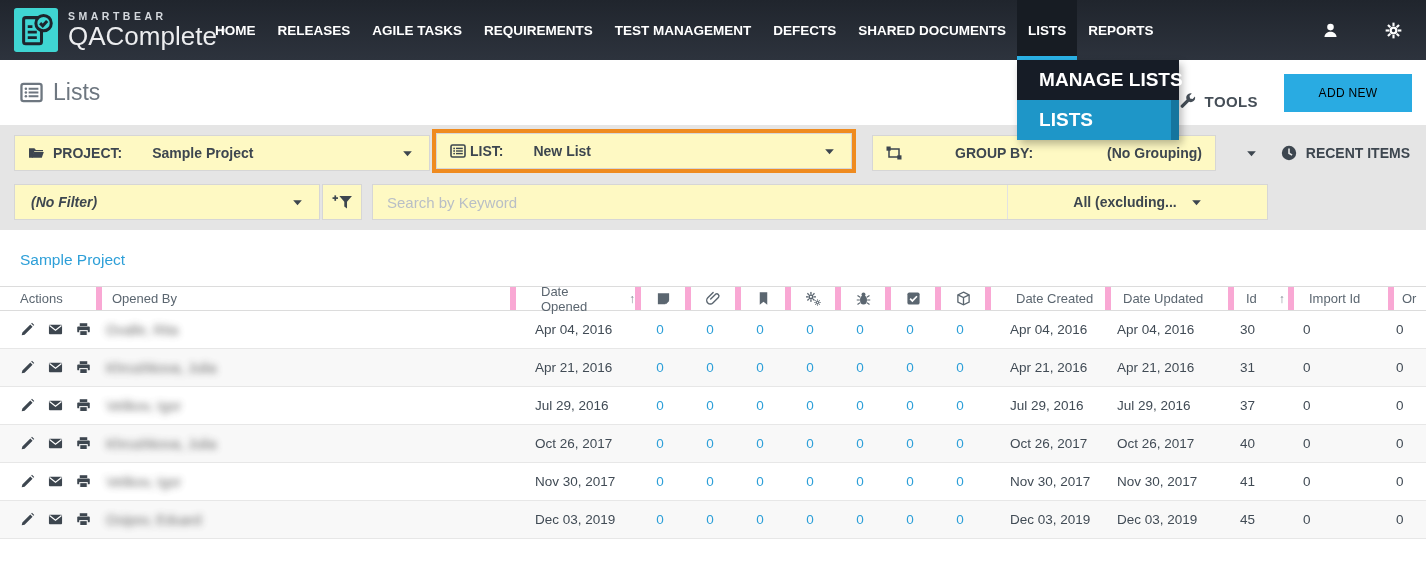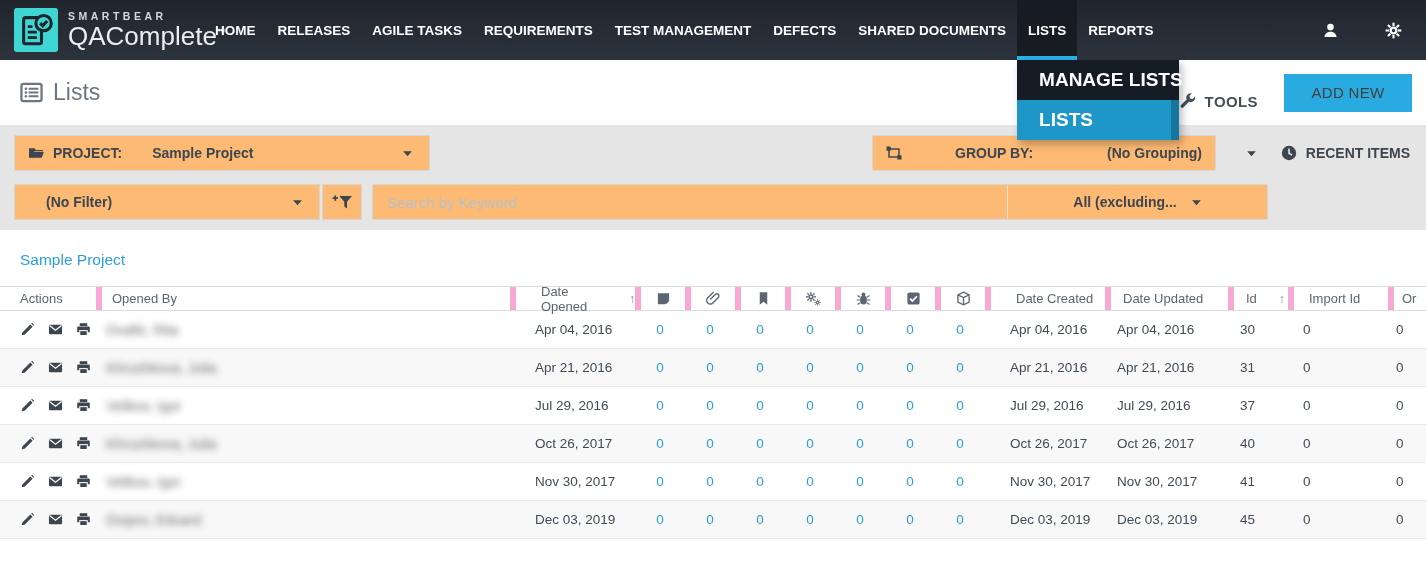--- a/index.html
+++ b/index.html
@@ -30,43 +30,43 @@
   .menu-item.dark { background:#161c26; }
   .menu-item.blue { background:#1e96c8; border-right:8px solid #15759e; }
 
   
   .page-header { height:65px; display:flex; align-items:center; background:#fff; padding:0 14px 0 20px; }
   .page-title { display:flex; align-items:center; gap:10px; color:#6e7780; font-size:23px; }
   .page-title .ic { width:23px; height:23px; }
   .tools-btn { margin-left:auto; margin-right:26px; display:flex; align-items:center; gap:9px;
     color:#454e57; font-size:15px; font-weight:bold; letter-spacing:.4px; cursor:pointer;margin-top:18px; }
   .tools-btn .ic { width:17px; height:17px; }
-  .addnew-btn { width:128px; height:38px; background:#29abe2; color:#404040; border:none;
-    font-size:15px; letter-spacing:.3px; font-family:inherit; cursor:pointer; }
+  .addnew-btn { width:128px; height:38px; background:#29abe2; color:#000000; border:none;
+    font-size:12px; letter-spacing:.3px; font-family:inherit; cursor:pointer; }
 
   
   .filter-panel { position:relative; height:105px; background:#e5e5e5; }
-  .fp-box { position:absolute; height:36px; background:#fdba74; border:1px solid #d6d6d6;
+  .fp-box { position:absolute; height:36px; background:#fef9c3; border:1px solid #d6d6d6;
     display:flex; align-items:center; font-size:14px; color:#3d464f; }
   .fp-icon { width:16px; height:16px; margin-left:13px; flex:0 0 auto; color:#3d464f; }
   .fp-label { font-weight:bold; margin-left:9px; white-space:nowrap; }
   .fp-value { font-weight:bold; margin-left:30px; white-space:nowrap; }
   .fp-caret { width:11px; height:11px; margin-left:auto; margin-right:16px; color:#3d464f; flex:0 0 auto; }
 
   #project-box { left:14px; top:10px; width:416px; }
   #list-wrap { position:absolute; left:432px; top:4px; padding:4px; background:#ef8b1f; }
   #list-box { position:static; width:416px; }
   #list-box .fp-label { margin-left:4px; }
   #groupby-box { left:872px; top:10px; width:344px;gap:44px; }
   .recent-items { position:absolute; right:16px; top:10px; height:36px; display:flex;
     align-items:center; gap:9px; color:#3d464f; font-size:14px; font-weight:bold; cursor:pointer; }
   .recent-items .ic { width:16px; height:16px; }
 
   #nofilter-box { left:14px; top:59px; width:306px; }
-  #nofilter-box .fp-value { margin-left:31px; }
+  #nofilter-box .fp-value { margin-left:16px;font-style:italic; }
   #funnel-btn { left:322px; top:59px; width:40px; justify-content:center; cursor:pointer; }
   #funnel-btn .ic { width:21px; height:17px; color:#3d464f; }
   #search-box { left:372px; top:59px; width:896px; }
   #search-box input { flex:1; border:none; outline:none; font-family:inherit; font-size:15px;
     color:#3d464f; padding-left:14px; background:transparent; }
   #search-box input::placeholder { color:#b9bfc6; }
   .scope-seg { width:260px; height:100%; border-left:1px solid #e2e2e2; display:flex;
     align-items:center; justify-content:center; gap:14px; cursor:pointer; }
   .scope-seg .fp-caret { margin:0; }
   .scope-value { font-weight:bold; color:#3d464f; }
@@ -269,20 +269,32 @@
     <svg class="fp-icon">
         <use href="#i-folder"></use>
       </svg>
     <span class="fp-label">PROJECT:</span>
     <span class="fp-value">Sample Project</span>
     <svg class="fp-caret">
         <use href="#i-caret"></use>
       </svg>
   </div>
 
+  <div id="list-wrap">
+    <div class="fp-box" id="list-box">
+      <svg class="fp-icon">
+          <use href="#i-list"></use>
+        </svg>
+      <span class="fp-label">LIST:</span>
+      <span class="fp-value">New List</span>
+      <svg class="fp-caret">
+          <use href="#i-caret"></use>
+        </svg>
+    </div>
+  </div>
 
   <div class="fp-box" id="groupby-box">
     <svg class="fp-icon">
         <use href="#i-groupby"></use>
       </svg>
     <span class="fp-label">GROUP BY:</span>
     <span class="fp-value">(No Grouping)</span>
     <svg class="fp-caret">
         <use href="#i-caret"></use>
       </svg>

